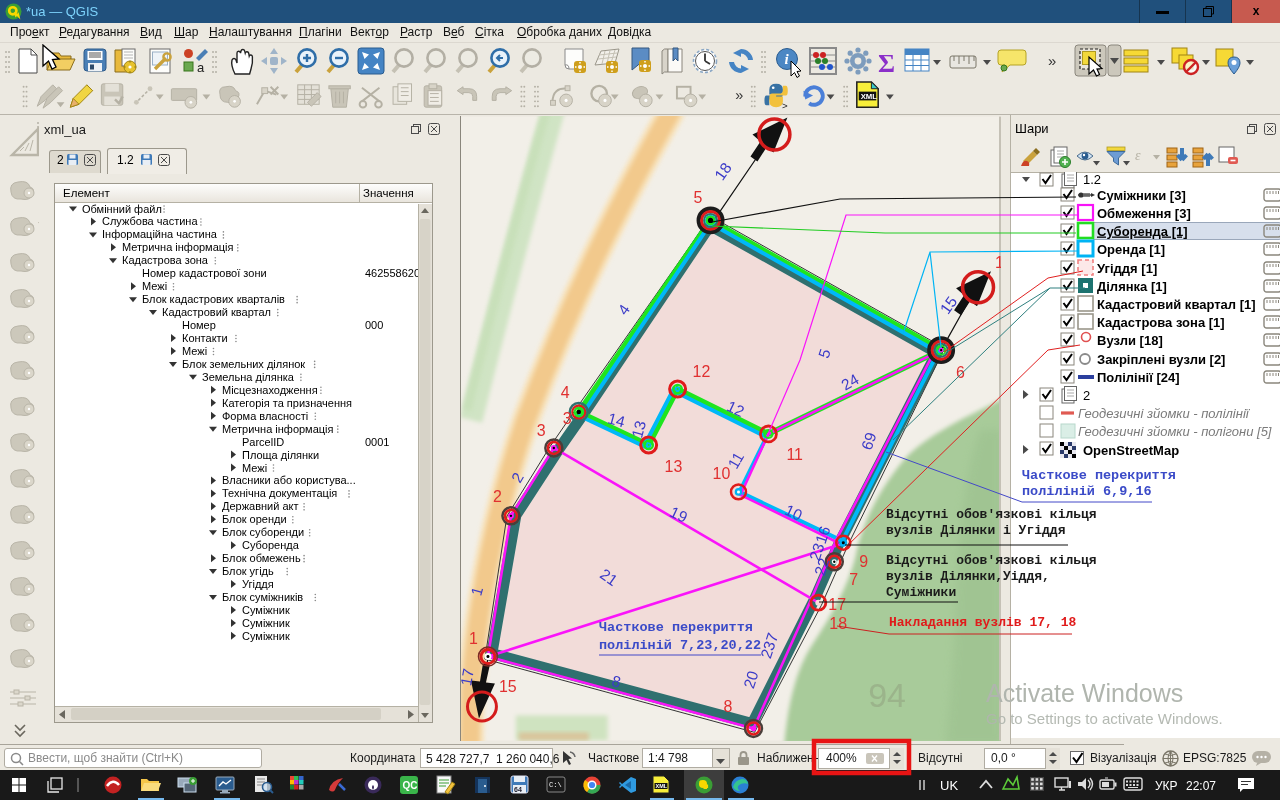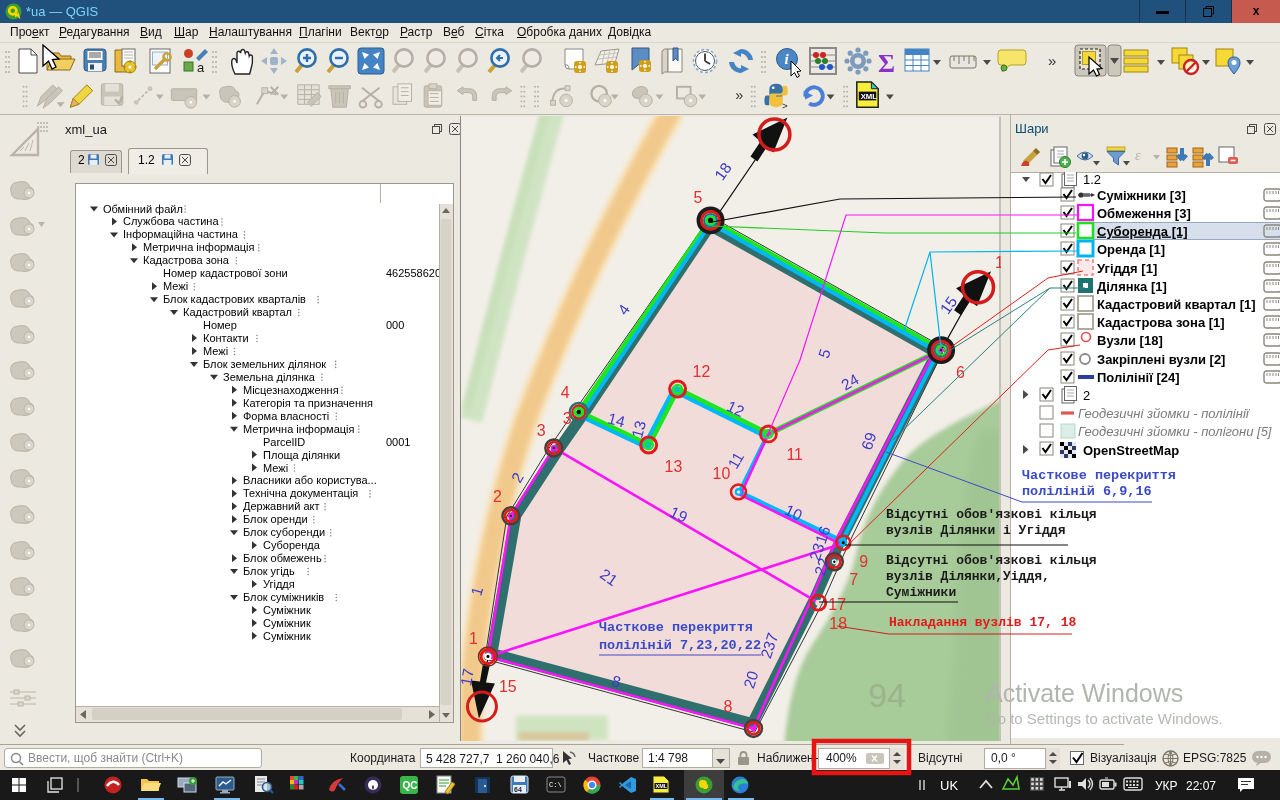--- a/index.html
+++ b/index.html
@@ -542,21 +542,21 @@
 <g transform="translate(10,575)" stroke="#b9b5a8">
       <path d="M0 2 H26 M0 8 H26 M0 14 H26"></path>
       <rect x="4" y="0" width="5" height="4" fill="#dbd7cb"></rect>
       <rect x="15" y="6" width="5" height="4" fill="#dbd7cb"></rect>
       <rect x="8" y="12" width="5" height="4" fill="#dbd7cb"></rect>
     </g>
 <g stroke="#6a675e" stroke-width="1.6" fill="none">
       <path d="M15 610 l5 5 l5 -5 M15 616 l5 5 l5 -5"></path>
     </g>
 </svg>
-<div class="a" style="left:60px;top:115px;width:401px;height:629px;background:#ece9e1;font-size:13px">
+<div class="a" style="left:39px;top:115px;width:401px;height:629px;background:#ece9e1;font-size:13px">
 <span class="a" style="left:5px;top:7px;color:#1a1a1a">xml_ua</span>
 <svg class="a" style="left:371px;top:6px" width="30" height="14">
       <g fill="none" stroke="#4a4a4a">
         <rect x="3.5" y="3.5" width="7" height="7"></rect>
         <rect x="1.5" y="5.5" width="7" height="7" fill="#ece9e1"></rect>
         <rect x="18.5" y="2.5" width="11" height="11" rx="2"></rect>
         <path d="M21 5 l6 6 M27 5 l-6 6"></path>
       </g>
     </svg>
 <div class="a" style="left:10px;top:35px;width:52px;height:23px;background:#dedacf;border:1px solid #9c988c;border-bottom:none;border-radius:3px 3px 0 0"></div>
@@ -571,20 +571,24 @@
     </svg>
 <span class="a" style="left:78px;top:38px;font-size:12px">1.2</span>
 <svg class="a" style="left:102px;top:39px" width="30" height="12">
       <rect x="0" y="0" width="11" height="11" rx="1.5" fill="#3f7ab8"></rect>
       <rect x="2.5" y="0.5" width="6" height="4" fill="#e8eef5"></rect>
       <rect x="1.5" y="6" width="8" height="5" fill="#e8eef5"></rect>
       <rect x="17.5" y="0.5" width="11" height="11" rx="2" fill="none" stroke="#4a4a4a"></rect>
       <path d="M20 3 l6 6 M26 3 l-6 6" stroke="#4a4a4a"></path>
     </svg>
 <div class="a" style="left:15px;top:68px;width:379px;height:540px;background:#fff;border:1px solid #9c988c"></div>
+<div class="a" style="left:16px;top:69px;width:377px;height:19px;background:linear-gradient(#fdfdfc,#e9e5dd);border-bottom:1px solid #b5b1a4;font-size:11.5px">
+      <span class="a" style="left:8px;top:3px">Елемент</span>
+      <span class="a" style="left:308px;top:3px">Значення</span>
+    </div>
 <div class="a" style="left:320px;top:69px;width:1px;height:19px;background:#b5b1a4"></div>
 <svg class="a" style="left:16px;top:77px" width="377" height="530" viewBox="0 0 377 530" font-size="11px" font-family="Liberation Sans">
 <path d="M14 14.5 h8 l-4 5 z" fill="#333"></path>
 <text x="27" y="20.5" fill="#000">Обмінний файл</text>
 <g fill="#8a8a8a">
         <circle cx="109.06" cy="14" r="0.8"></circle>
         <circle cx="109.06" cy="17" r="0.8"></circle>
         <circle cx="109.06" cy="20" r="0.8"></circle>
       </g>
 <path d="M36 25.45 v8 l5 -4 z" fill="#333"></path>
@@ -897,21 +901,21 @@
 <text x="470" y="687" font-size="15.5" fill="#3b3bc8" transform="rotate(-80 470 687)" font-family="Liberation Sans">17</text>
 <text x="825" y="545" font-size="15.5" fill="#3b3bc8" transform="rotate(-72 825 545)" font-family="Liberation Sans">16</text>
 <text x="819" y="562" font-size="15.5" fill="#3b3bc8" transform="rotate(-72 819 562)" font-family="Liberation Sans">23</text>
 <text x="824" y="577" font-size="15.5" fill="#3b3bc8" transform="rotate(-72 824 577)" font-family="Liberation Sans">22</text>
 <text x="770" y="660" font-size="15.5" fill="#3b3bc8" transform="rotate(-72 770 660)" font-family="Liberation Sans">237</text>
 <text x="753" y="690" font-size="15.5" fill="#3b3bc8" transform="rotate(-72 753 690)" font-family="Liberation Sans">20</text>
 <text x="736" y="470" font-size="15.5" fill="#3b3bc8" transform="rotate(-60 736 470)" font-family="Liberation Sans">11</text>
 <text x="783" y="514" font-size="15.5" fill="#3b3bc8" transform="rotate(25 783 514)" font-family="Liberation Sans">10</text>
 </svg>
 <div class="a" style="left:1010px;top:115px;width:270px;height:629px;background:#ece9e1;border-left:1px solid #b5b1a4">
-<span class="a" style="left:4px;top:6px;font-size:13px;color:#0c4a6e">Шари</span>
+<span class="a" style="left:4px;top:6px;font-size:13px;color:#000000">Шари</span>
 <svg class="a" style="left:233px;top:6px" width="34" height="14">
       <g fill="none" stroke="#4a4a4a">
         <rect x="5.5" y="3.5" width="7" height="7"></rect>
         <rect x="3.5" y="5.5" width="7" height="7" fill="#ece9e1"></rect>
         <rect x="20.5" y="2.5" width="11" height="11" rx="2"></rect>
         <path d="M23 5 l6 6 M29 5 l-6 6"></path>
       </g>
     </svg>
 <svg class="a" style="left:6px;top:28px" width="260" height="28" viewBox="0 0 260 28">
 <g transform="translate(4,4)">

